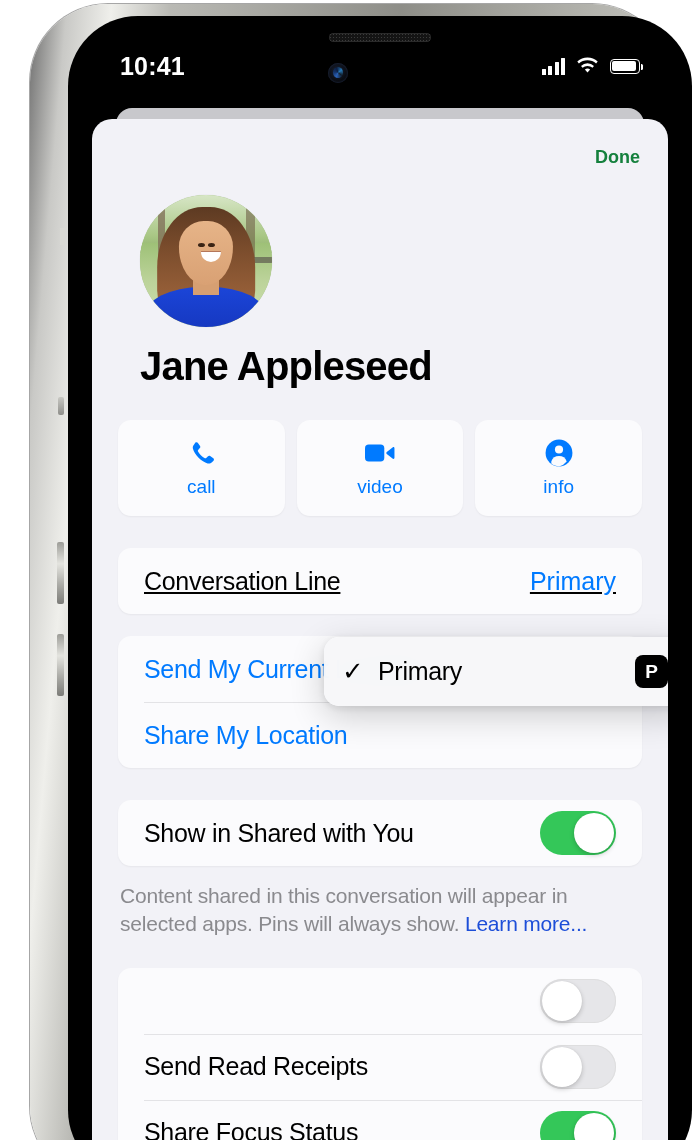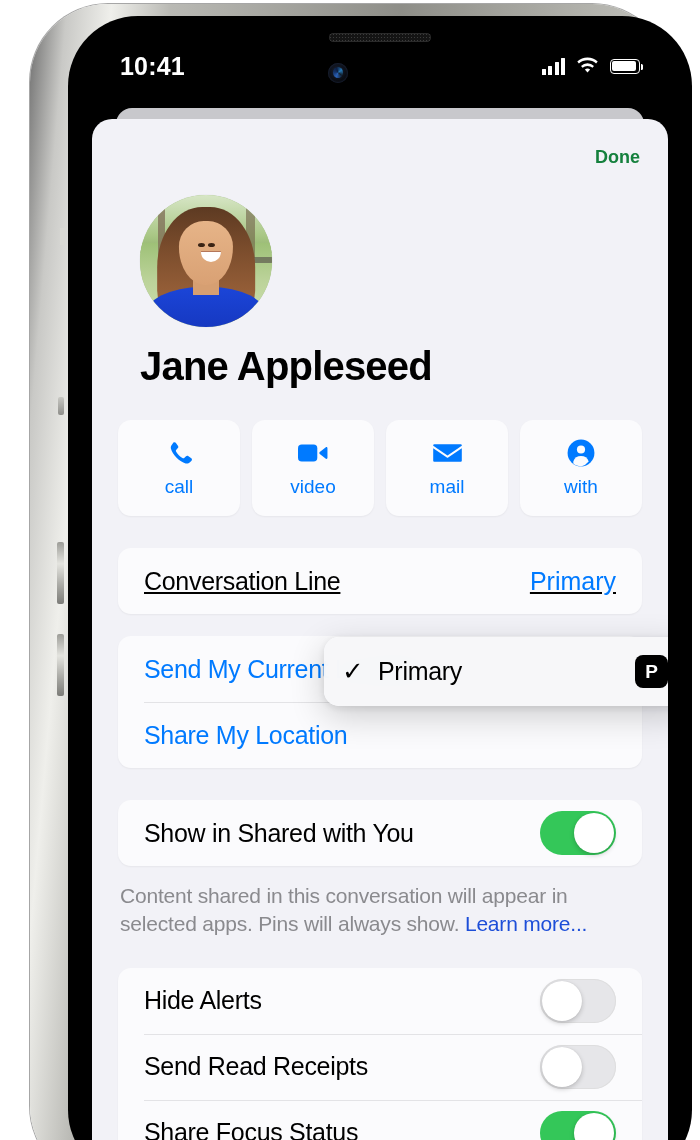--- a/index.html
+++ b/index.html
@@ -250,36 +250,27 @@
           <span class="qa-icon">
             <svg viewBox="0 0 28 20" width="30" height="22" fill="currentColor">
                 <rect x="0" y="2" width="18" height="16" rx="3.5"></rect>
                 <path d="M20 9.3l6-4.6c.6-.5 1.5 0 1.5.8v9c0 .8-.9 1.3-1.5.8l-6-4.6V9.3z"></path>
               </svg>
           </span>
           <span class="qa-label">video</span>
         </div>
         <div class="qa-btn">
           <span class="qa-icon">
-            <svg viewBox="0 0 26 20" width="29" height="22" fill="currentColor">
-                <path d="M1 2h24a1 1 0 011 1v.4L13 12.2 0 3.4V3a1 1 0 011-1z"></path>
-                <path d="M0 5.7l12.4 8.4c.4.3.9.3 1.2 0L26 5.7V17a1 1 0 01-1 1H1a1 1 0 01-1-1V5.7z"></path>
-              </svg>
-          </span>
-          <span class="qa-label">mail</span>
-        </div>
-        <div class="qa-btn">
-          <span class="qa-icon">
             <svg viewBox="0 0 24 24" width="28" height="28" fill="currentColor">
                 <circle cx="12" cy="12" r="11.5"></circle>
                 <circle cx="12" cy="9" r="3.5" fill="#fbfbfd"></circle>
                 <path d="M5.4 19.3a7 7 0 0113.2 0A11.4 11.4 0 0112 23.5c-2.6 0-4.9-.9-6.6-2.4v-1.8z" fill="#fbfbfd"></path>
               </svg>
           </span>
-          <span class="qa-label">with</span>
+          <span class="qa-label">info</span>
         </div>
       </div>
 
       <div class="group" id="conversation-line-group">
         <div class="row">
           <span class="row-label">Conversation Line</span>
           <span class="row-value">Primary</span>
         </div>
       </div>
 
@@ -297,21 +288,20 @@
           <span class="row-label">Show in Shared with You</span>
           <span class="toggle on">
               <span class="knob"></span>
             </span>
         </div>
       </div>
       <div id="shared-footnote"><span>Content shared in this conversation will appear in selected apps. Pins will always show. </span><span class="lm">Learn more...</span></div>
 
       <div class="group" id="alerts-group">
         <div class="row">
-          <span class="row-label">Hide Alerts</span>
           <span class="toggle off">
               <span class="knob"></span>
             </span>
         </div>
         <div class="row">
           <span class="row-label">Send Read Receipts</span>
           <span class="toggle off">
               <span class="knob"></span>
             </span>
         </div>

